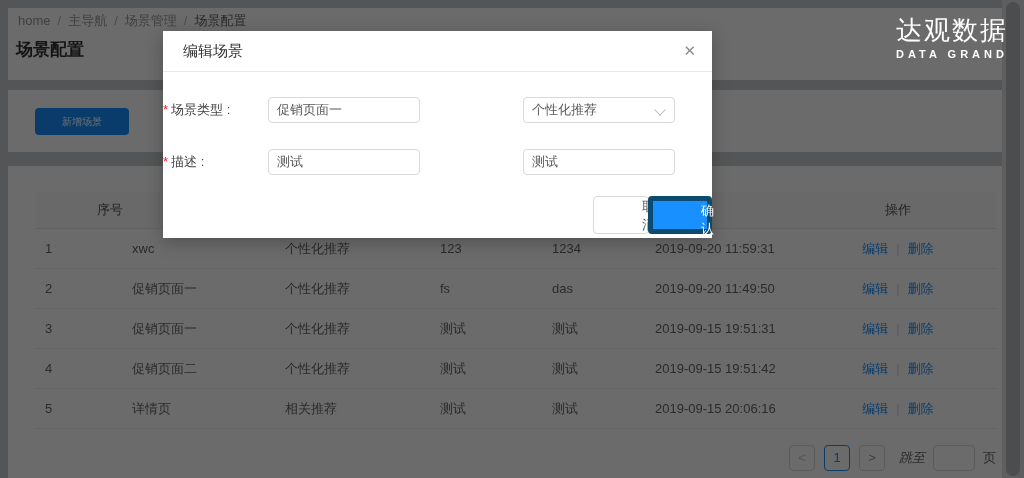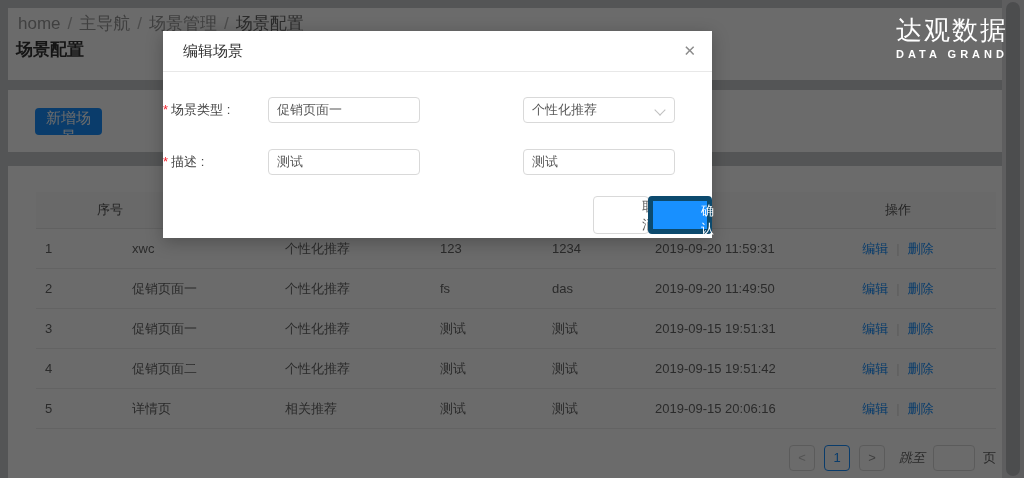--- a/index.html
+++ b/index.html
@@ -3,32 +3,32 @@
 <meta charset="utf-8">
 <style>
   html,body{margin:0;padding:0;}
   body{font-family:"Liberation Sans","DejaVu Sans",sans-serif;}
   #app{position:relative;width:1024px;height:478px;background:#c9cbce;overflow:hidden;}
   .band{position:absolute;left:8px;width:994px;background:#ffffff;}
   .header-band{top:8px;height:72px;}
   .toolbar-band{top:90px;height:62px;}
   .table-band{top:166px;height:312px;}
   
-  .breadcrumb{position:absolute;left:10px;top:4px;font-size:17px;color:#999;}
+  .breadcrumb{position:absolute;left:10px;top:4px;font-size:13px;color:#999;}
   .breadcrumb .crumb{color:#999;cursor:pointer;}
   .breadcrumb .crumb.last{color:#666;cursor:default;}
   .breadcrumb .sep{margin:0 7px;color:#b5b5b5;}
   .page-title{position:absolute;left:8px;top:30px;font-size:17px;font-weight:700;color:#333;}
   
   .logo{position:absolute;right:16px;top:16px;z-index:15;text-align:center;color:#fff;}
   .logo .cn{font-size:26px;font-weight:400;letter-spacing:2px;line-height:28px;}
   .logo .en{font-size:11px;font-weight:700;letter-spacing:4px;margin-top:4px;}
   
-  .btn-primary{position:absolute;left:27px;top:18px;width:67px;height:27px;background:#1890ff;color:#fff;
-    border:none;border-radius:4px;font-size:15px;font-family:inherit;cursor:pointer;}
+  .btn-primary{position:absolute;left:27px;top:18px;width:94px;height:27px;background:#1890ff;color:#fff;
+    border:none;border-radius:4px;font-size:10px;font-family:inherit;cursor:pointer;}
   
   table.grid{position:absolute;left:28px;top:26px;width:960px;border-collapse:collapse;table-layout:fixed;}
   table.grid th{background:#fafafa;height:36px;font-weight:400;font-size:13px;color:#555;text-align:right;
     padding:0 0 0 9px;border-bottom:1px solid #e8e8e8;}
   table.grid td{height:39px;font-size:13px;color:#666;padding:0 0 0 9px;border-bottom:1px solid #ebebeb;}
   table.grid th.ops,table.grid td.ops{text-align:center;padding:0;}
   .link{color:#1890ff;cursor:pointer;text-decoration:none;}
   .act-sep{color:#d9d9d9;margin:0 8px;}
   
   .pagination{position:absolute;right:6px;top:279px;height:26px;display:flex;align-items:center;font-size:13px;color:#666;}

